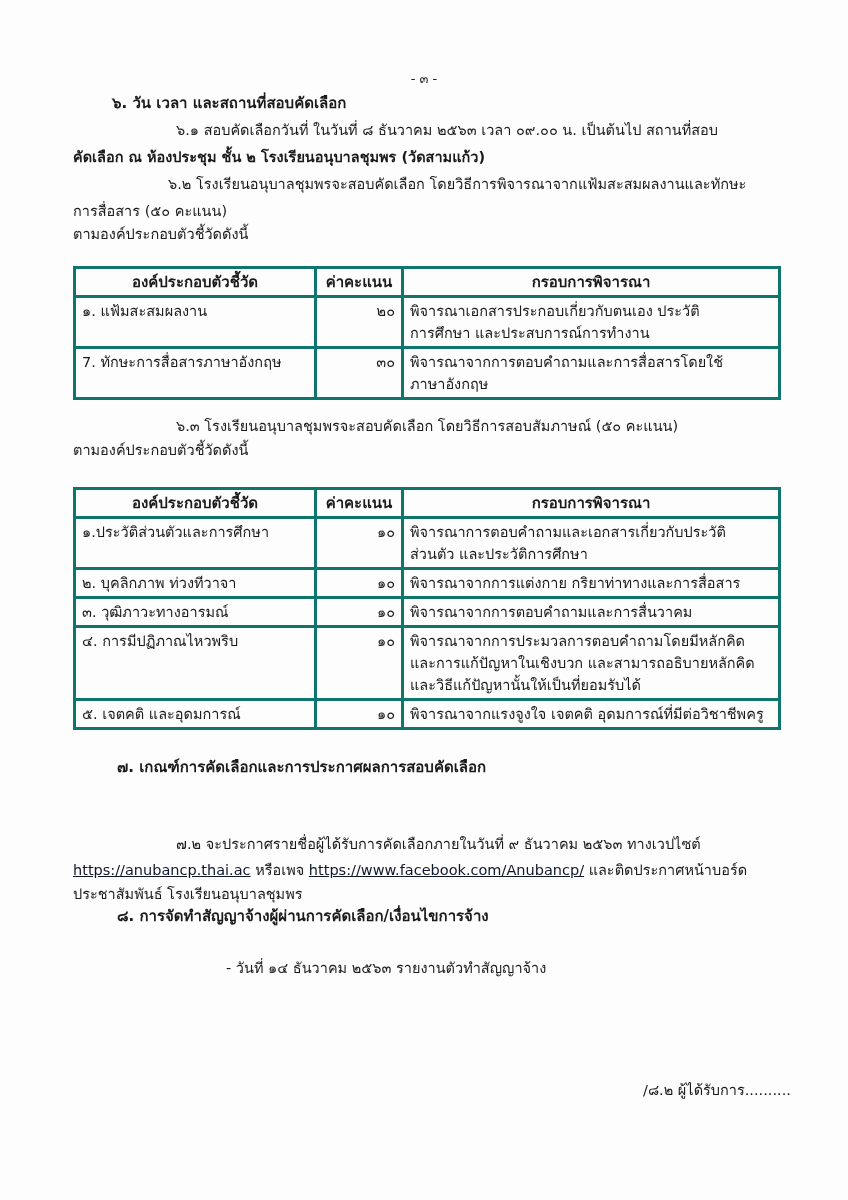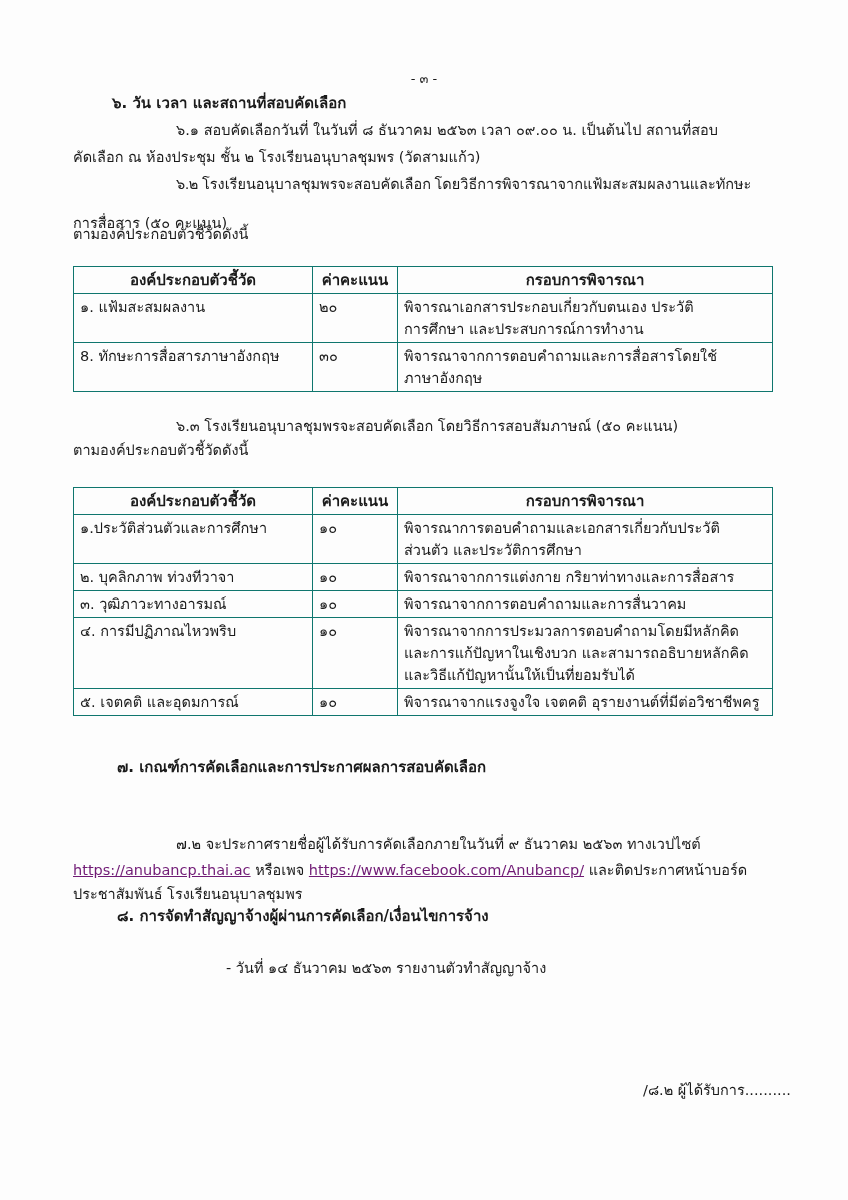--- a/index.html
+++ b/index.html
@@ -2,58 +2,58 @@
 <html><head>
 <meta charset="utf-8">
 <style>
   html, body { margin:0; padding:0; background:#ffffff; }
   body { width:848px; height:1200px; position:relative; overflow:hidden;
          font-family:"DejaVu Sans", "Liberation Sans", sans-serif; color:#1a1a1a; }
   .page { position:absolute; left:0; top:0; width:848px; height:1200px; background:#fdfdfd; }
   .abs { position:absolute; white-space:nowrap; font-size:14.5px; line-height:20px; }
   .bold { font-weight:bold; }
   .pagenum { left:0; width:848px; text-align:center; top:69px; font-size:13px; }
-  a.link { color:#701a75; text-decoration:underline; }
+  a.link { color:#0f172a; text-decoration:underline; }
   table.crit { position:absolute; border-collapse:collapse; font-size:14.5px; }
-  table.crit td, table.crit th { border:1px solid #0f766e; padding:2px 6px; vertical-align:top; line-height:22px; }
+  table.crit td, table.crit th { border:3px solid #0f766e; padding:2px 6px; vertical-align:top; line-height:22px; }
   table.crit th { font-weight:bold; text-align:center; font-size:15px; }
-  table.crit td.score { text-align:left;margin-left:40px; }
+  table.crit td.score { text-align:right;margin-left:40px; }
   .c1 { width:226px; } .c2 { width:72px; } .c3 { width:362px; }
 </style>
 </head>
 <body>
 
 <div class="page">
 
   <div class="abs pagenum">- ๓ -</div>
 
   <div class="abs bold" style="left:112px; top:93px; font-size:15px;">๖.  วัน เวลา และสถานที่สอบคัดเลือก</div>
   <div class="abs" style="left:176px; top:120px;">๖.๑  สอบคัดเลือกวันที่ ในวันที่  ๘ ธันวาคม ๒๕๖๓ เวลา  ๐๙.๐๐ น.  เป็นต้นไป  สถานที่สอบ</div>
-  <div class="abs" style="left:73px; top:147px;">คัดเลือก ณ ห้องประชุม ชั้น ๒ โรงเรียนอนุบาลชุมพร (วัดสามแก้ว)</div>
-  <div class="abs" style="left:176px; top:174px;font-family:Liberation Serif, serif;">๖.๒  โรงเรียนอนุบาลชุมพรจะสอบคัดเลือก โดยวิธีการพิจารณาจากแฟ้มสะสมผลงานและทักษะ</div>
-  <div class="abs" style="left:73px; top:201px;margin-top:12px;">การสื่อสาร (๕๐ คะแนน)</div>
+  <div class="abs" style="left:73px; top:147px;font-weight:bold;">คัดเลือก ณ ห้องประชุม ชั้น ๒ โรงเรียนอนุบาลชุมพร (วัดสามแก้ว)</div>
+  <div class="abs" style="left:168px; top:174px;">๖.๒  โรงเรียนอนุบาลชุมพรจะสอบคัดเลือก โดยวิธีการพิจารณาจากแฟ้มสะสมผลงานและทักษะ</div>
+  <div class="abs" style="left:73px; top:201px;">การสื่อสาร (๕๐ คะแนน)</div>
   <div class="abs" style="left:73px; top:224px;">ตามองค์ประกอบตัวชี้วัดดังนี้</div>
 
   <table class="crit" style="left:73px; top:266px;">
     <tbody>
         <tr>
       <th class="c1">องค์ประกอบตัวชี้วัด</th>
       <th class="c2">ค่าคะแนน</th>
       <th class="c3">กรอบการพิจารณา</th>
     </tr>
     <tr>
       <td>๑. แฟ้มสะสมผลงาน</td>
       <td class="score">๒๐</td>
       <td>
         <div>พิจารณาเอกสารประกอบเกี่ยวกับตนเอง  ประวัติ</div>
         <div>การศึกษา  และประสบการณ์การทำงาน</div>
       </td>
     </tr>
     <tr>
-      <td>8. ทักษะการสื่อสารภาษาอังกฤษ</td>
+      <td>7. ทักษะการสื่อสารภาษาอังกฤษ</td>
       <td class="score">๓๐</td>
       <td>
         <div>พิจารณาจากการตอบคำถามและการสื่อสารโดยใช้</div>
         <div>ภาษาอังกฤษ</div>
       </td>
     </tr>
   </tbody>
     </table>
 
   <div class="abs" style="left:176px; top:416px;">๖.๓  โรงเรียนอนุบาลชุมพรจะสอบคัดเลือก โดยวิธีการสอบสัมภาษณ์ (๕๐ คะแนน)</div>
@@ -94,21 +94,21 @@
       <td>
         <div>พิจารณาจากการประมวลการตอบคำถามโดยมีหลักคิด</div>
         <div>และการแก้ปัญหาในเชิงบวก และสามารถอธิบายหลักคิด</div>
         <div>และวิธีแก้ปัญหานั้นให้เป็นที่ยอมรับได้</div>
       </td>
     </tr>
     <tr>
       <td>๕. เจตคติ และอุดมการณ์</td>
       <td class="score">๑๐</td>
       <td>
-        <div>พิจารณาจากแรงจูงใจ เจตคติ อุรายงานต์ที่มีต่อวิชาชีพครู</div>
+        <div>พิจารณาจากแรงจูงใจ เจตคติ อุดมการณ์ที่มีต่อวิชาชีพครู</div>
       </td>
     </tr>
   </tbody>
     </table>
 
   <div class="abs bold" style="left:117px; top:757px; font-size:15px;">๗. เกณฑ์การคัดเลือกและการประกาศผลการสอบคัดเลือก</div>
   <div class="abs" style="left:176px; top:834px;">๗.๒ จะประกาศรายชื่อผู้ได้รับการคัดเลือกภายในวันที่ ๙ ธันวาคม ๒๕๖๓ ทางเวปไซต์</div>
   <div class="abs" style="left:73px; top:860px;">
     <a class="link">https://anubancp.thai.ac</a>
     <span>หรือเพจ</span>

